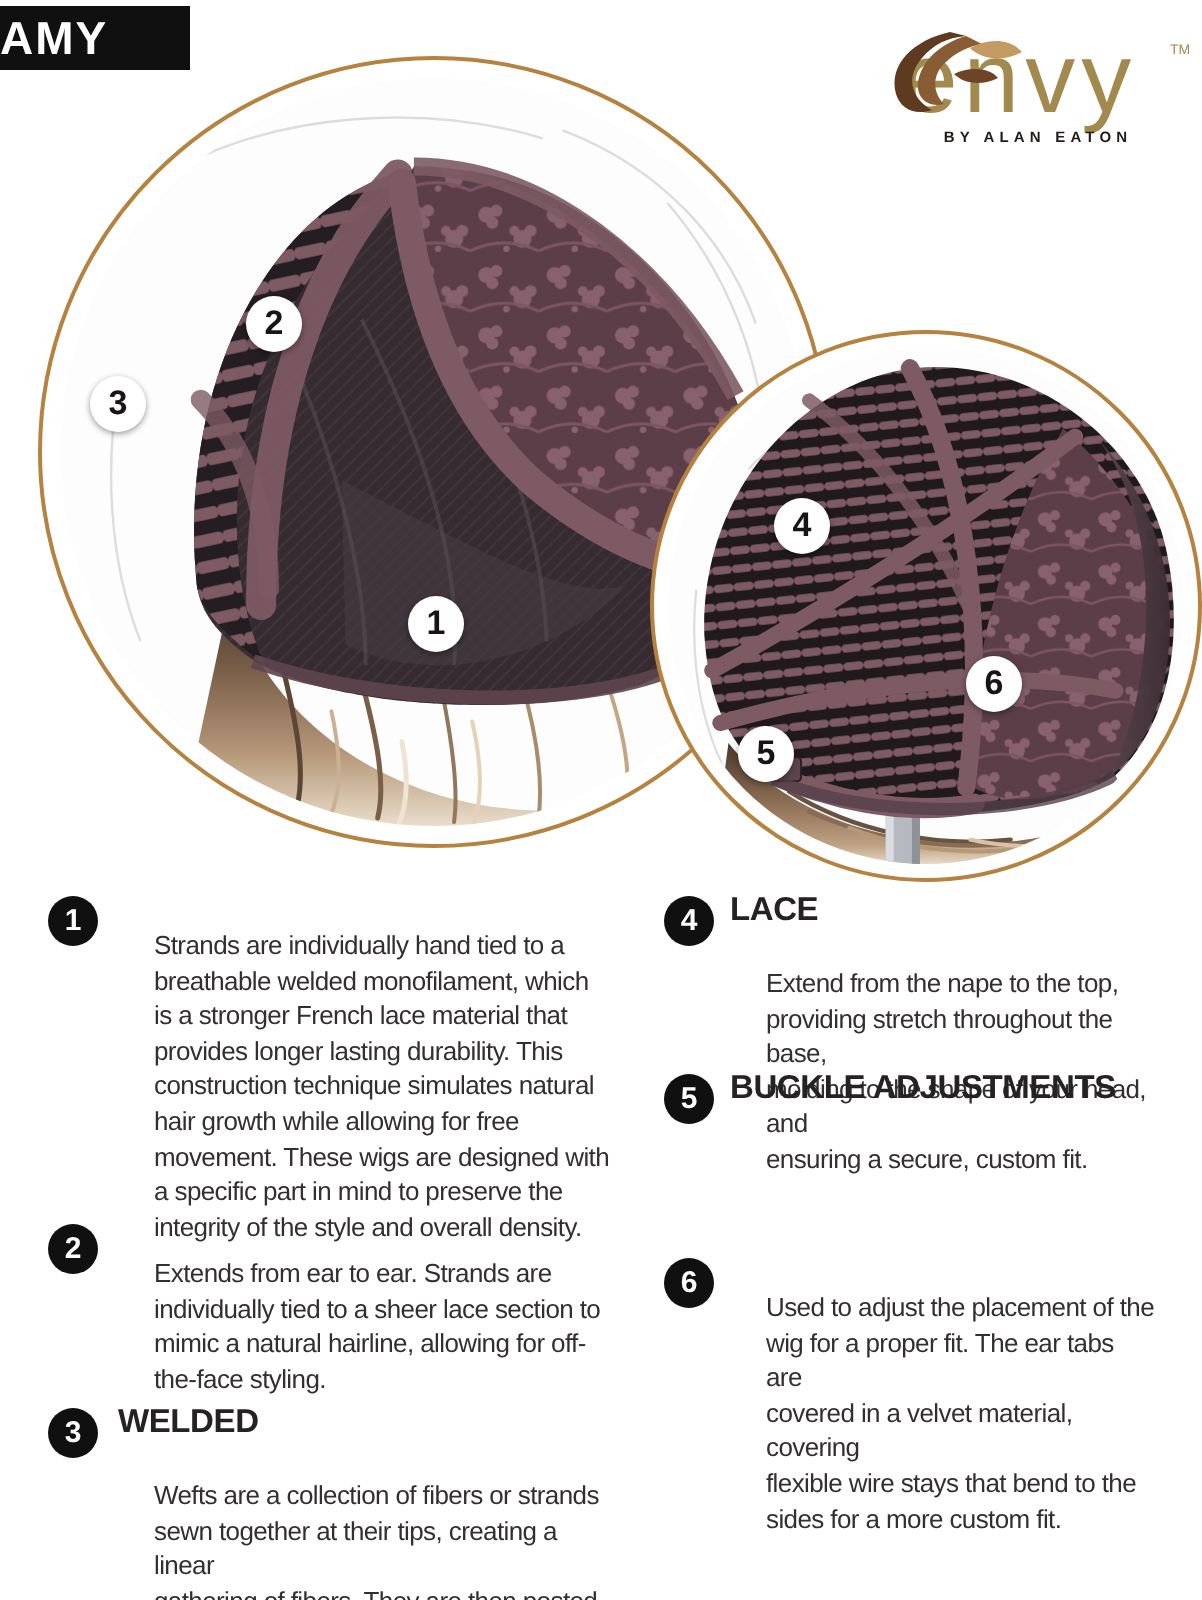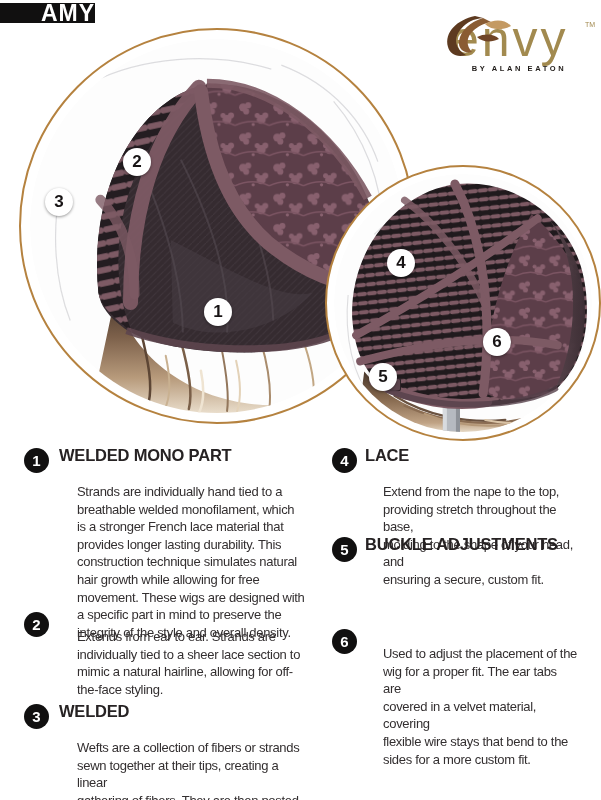--- a/index.html
+++ b/index.html
@@ -6,22 +6,22 @@
     --gold:#b5823f; --logo-gold:#a28a4f; --ink:#111010; --text:#332f30;
     --lace:#8a6270; --band:#7d5a64; --mesh-dark:#352b30; --weft-dark:#241d21;
     --velvet:#4e3c43; --stand:#b6bac0;
   }
   *{box-sizing:border-box; margin:0; padding:0;}
   html,body{background:#ffffff;}
   body{font-family:"Liberation Sans", sans-serif;}
   .page{position:relative; width:601px; height:800px; background:#fff; overflow:hidden;}
 
   
-  .amy-box{position:absolute; left:0; top:3px; width:95px; height:20px; background:var(--ink);
-    display:flex; align-items:center; justify-content:flex-end; z-index:6;}
+  .amy-box{position:absolute; left:0; top:3px; width:95px; height:32px; background:var(--ink);
+    display:flex; align-items:center; justify-content:flex-start; z-index:6;}
   .amy-box span{color:#fff; font-size:23px; font-weight:bold; letter-spacing:1px;}
   .brand{position:absolute; left:441px; top:10px; width:158px; height:68px; z-index:6;}
 
   
   .circle{position:absolute; border-radius:50%; background:#fff; border:2px solid var(--gold);}
   .circle-left{left:19px; top:28px; width:396px; height:396px; z-index:1;}
   .circle-right{left:325px; top:165px; width:276px; height:276px; z-index:2;}
   .photo{position:absolute; border-radius:50%; overflow:hidden; background:#fff;}
   .circle-left .photo{left:9px; top:9px; width:374px; height:374px;}
   .circle-right .photo{left:7px; top:7px; width:258px; height:258px;}
@@ -224,21 +224,20 @@
         <path d="M52,214 C100,234 180,234 222,212" fill="none" stroke="#55404a" stroke-width="6" opacity="0.8"></path>
       </svg>
     </div>
     <div class="marker m4">4</div>
     <div class="marker m6">6</div>
     <div class="marker m5">5</div>
   </div>
 
   <div class="feature fL f1">
     <div class="badge">1</div>
-    <h3>WELDED MONO PART</h3>
     <p>Strands are individually hand tied to a
 breathable welded monofilament, which
 is a stronger French lace material that
 provides longer lasting durability. This
 construction technique simulates natural
 hair growth while allowing for free
 movement. These wigs are designed with
 a specific part in mind to preserve the
 integrity of the style and overall density.</p>
   </div>

